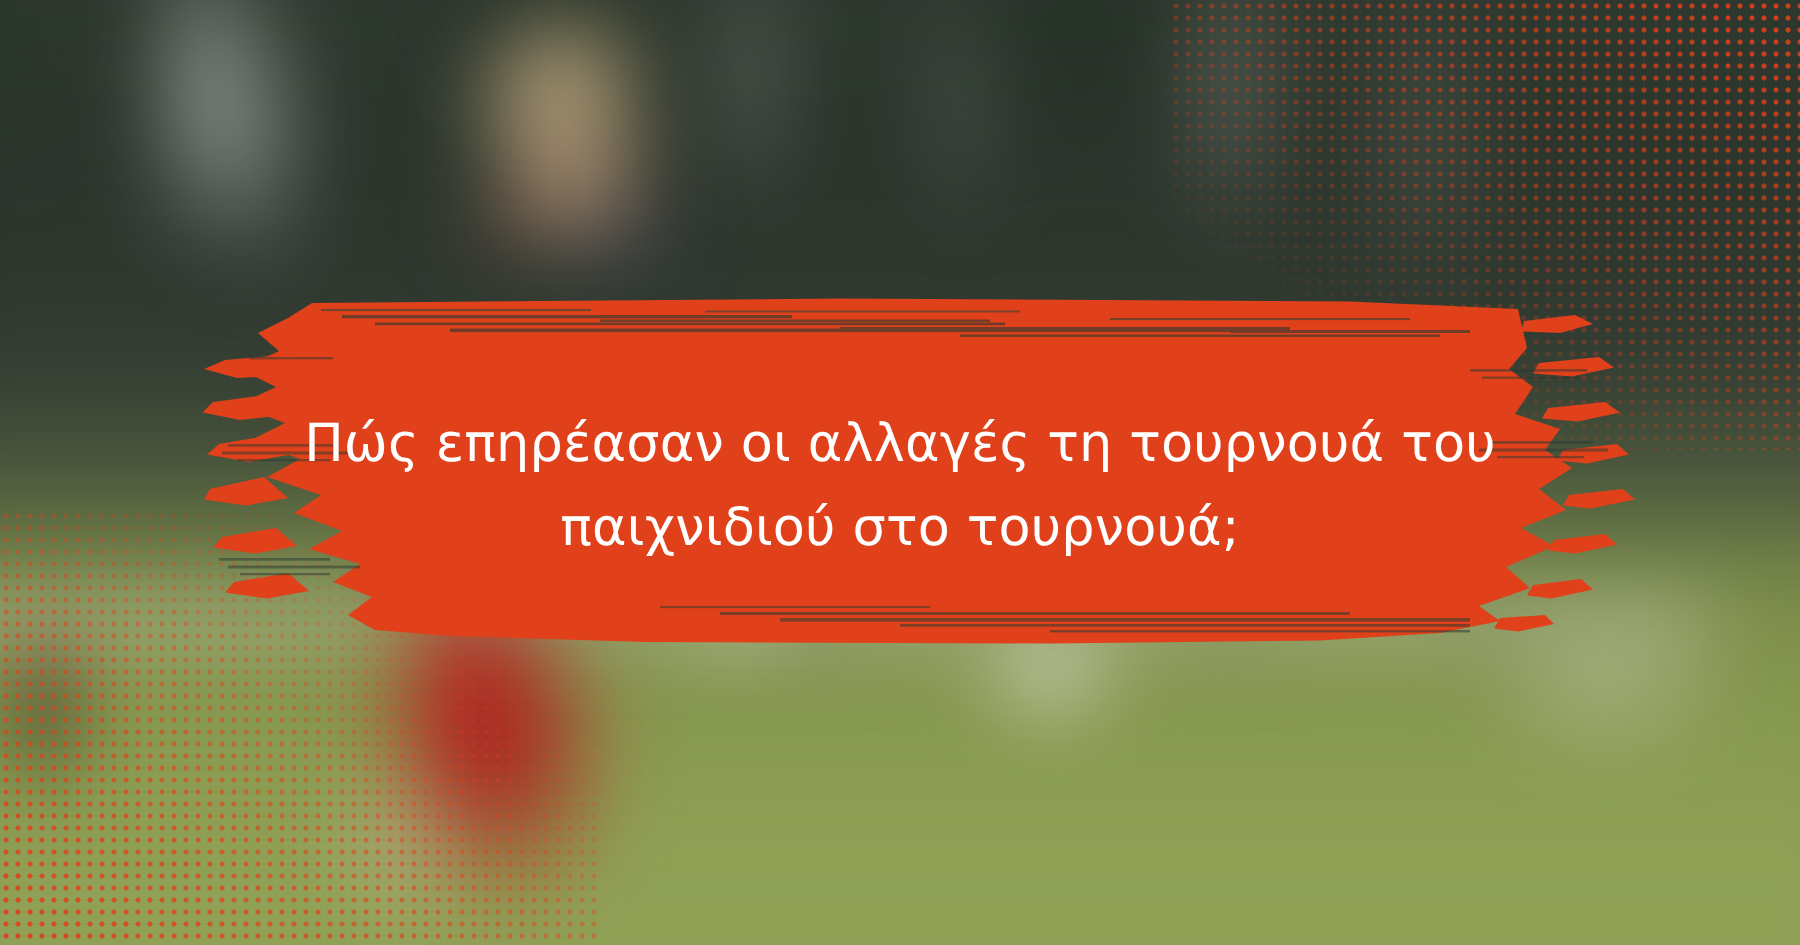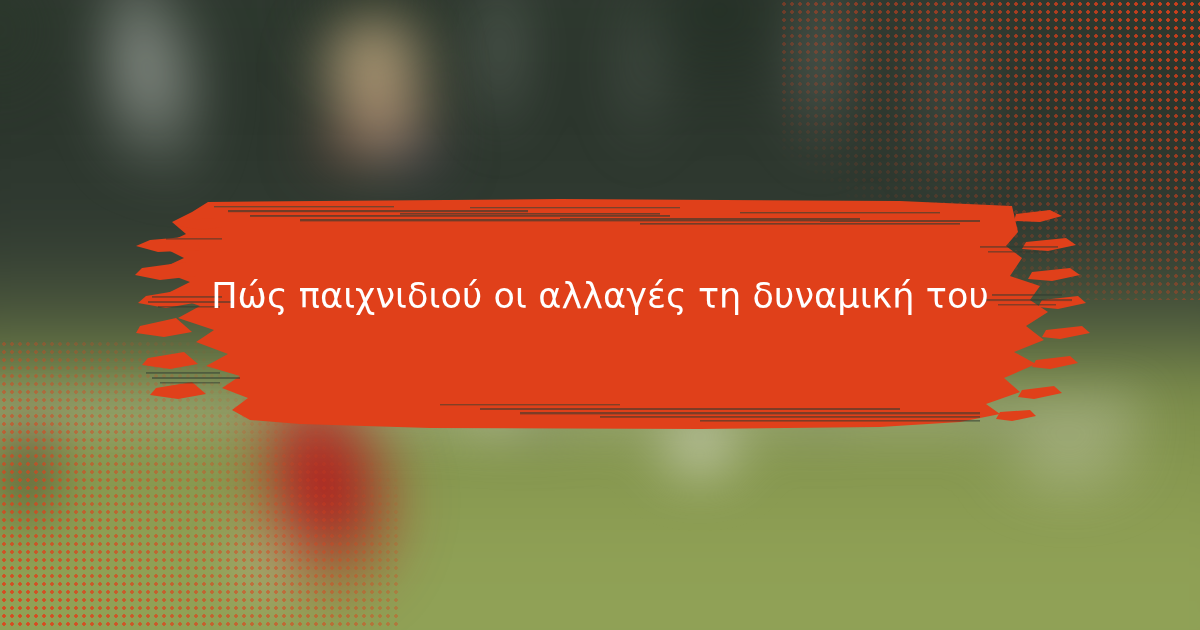--- a/index.html
+++ b/index.html
@@ -189,16 +189,17 @@
           <rect x="986" y="299" width="86" height="2.1" fill="#2e3a30"></rect>
           <rect x="998" y="304" width="58" height="1.5" fill="#2e3a30"></rect>
           <rect x="980" y="246" width="78" height="1.8" fill="#2e3a30"></rect>
           <rect x="988" y="251" width="64" height="1.6" fill="#2e3a30"></rect>
         </g>
       </g>
     </svg>
   </div>
 
   <div id="quote">
-    <span class="line">Πώς παιχνιδιού οι αλλαγές τη δυναμική του</span>
+    <span class="line">Πώς επηρέασαν οι αλλαγές τη τουρνουά του</span>
+    <span class="line">παιχνιδιού στο τουρνουά;</span>
   </div>
 
 </div>
 
 </body></html>

